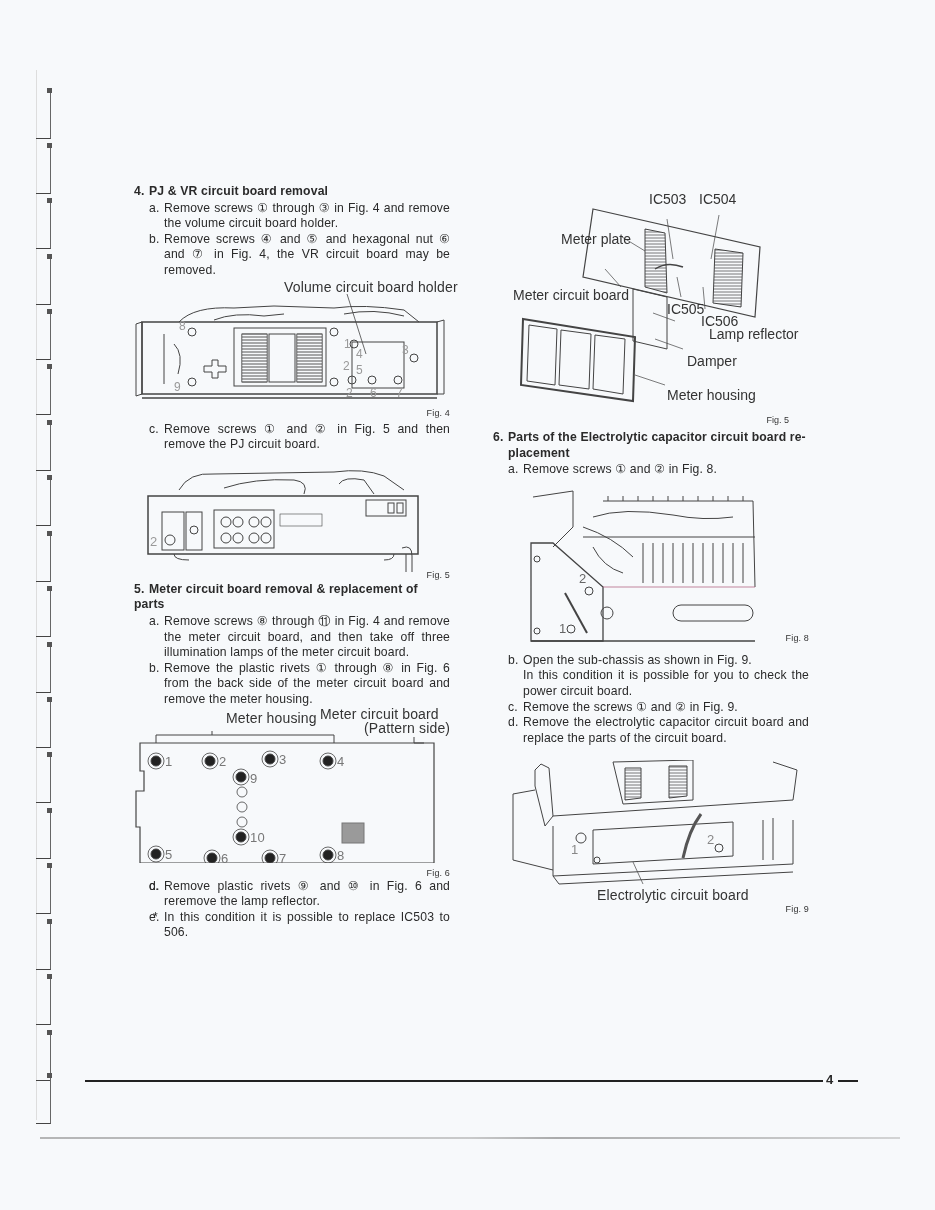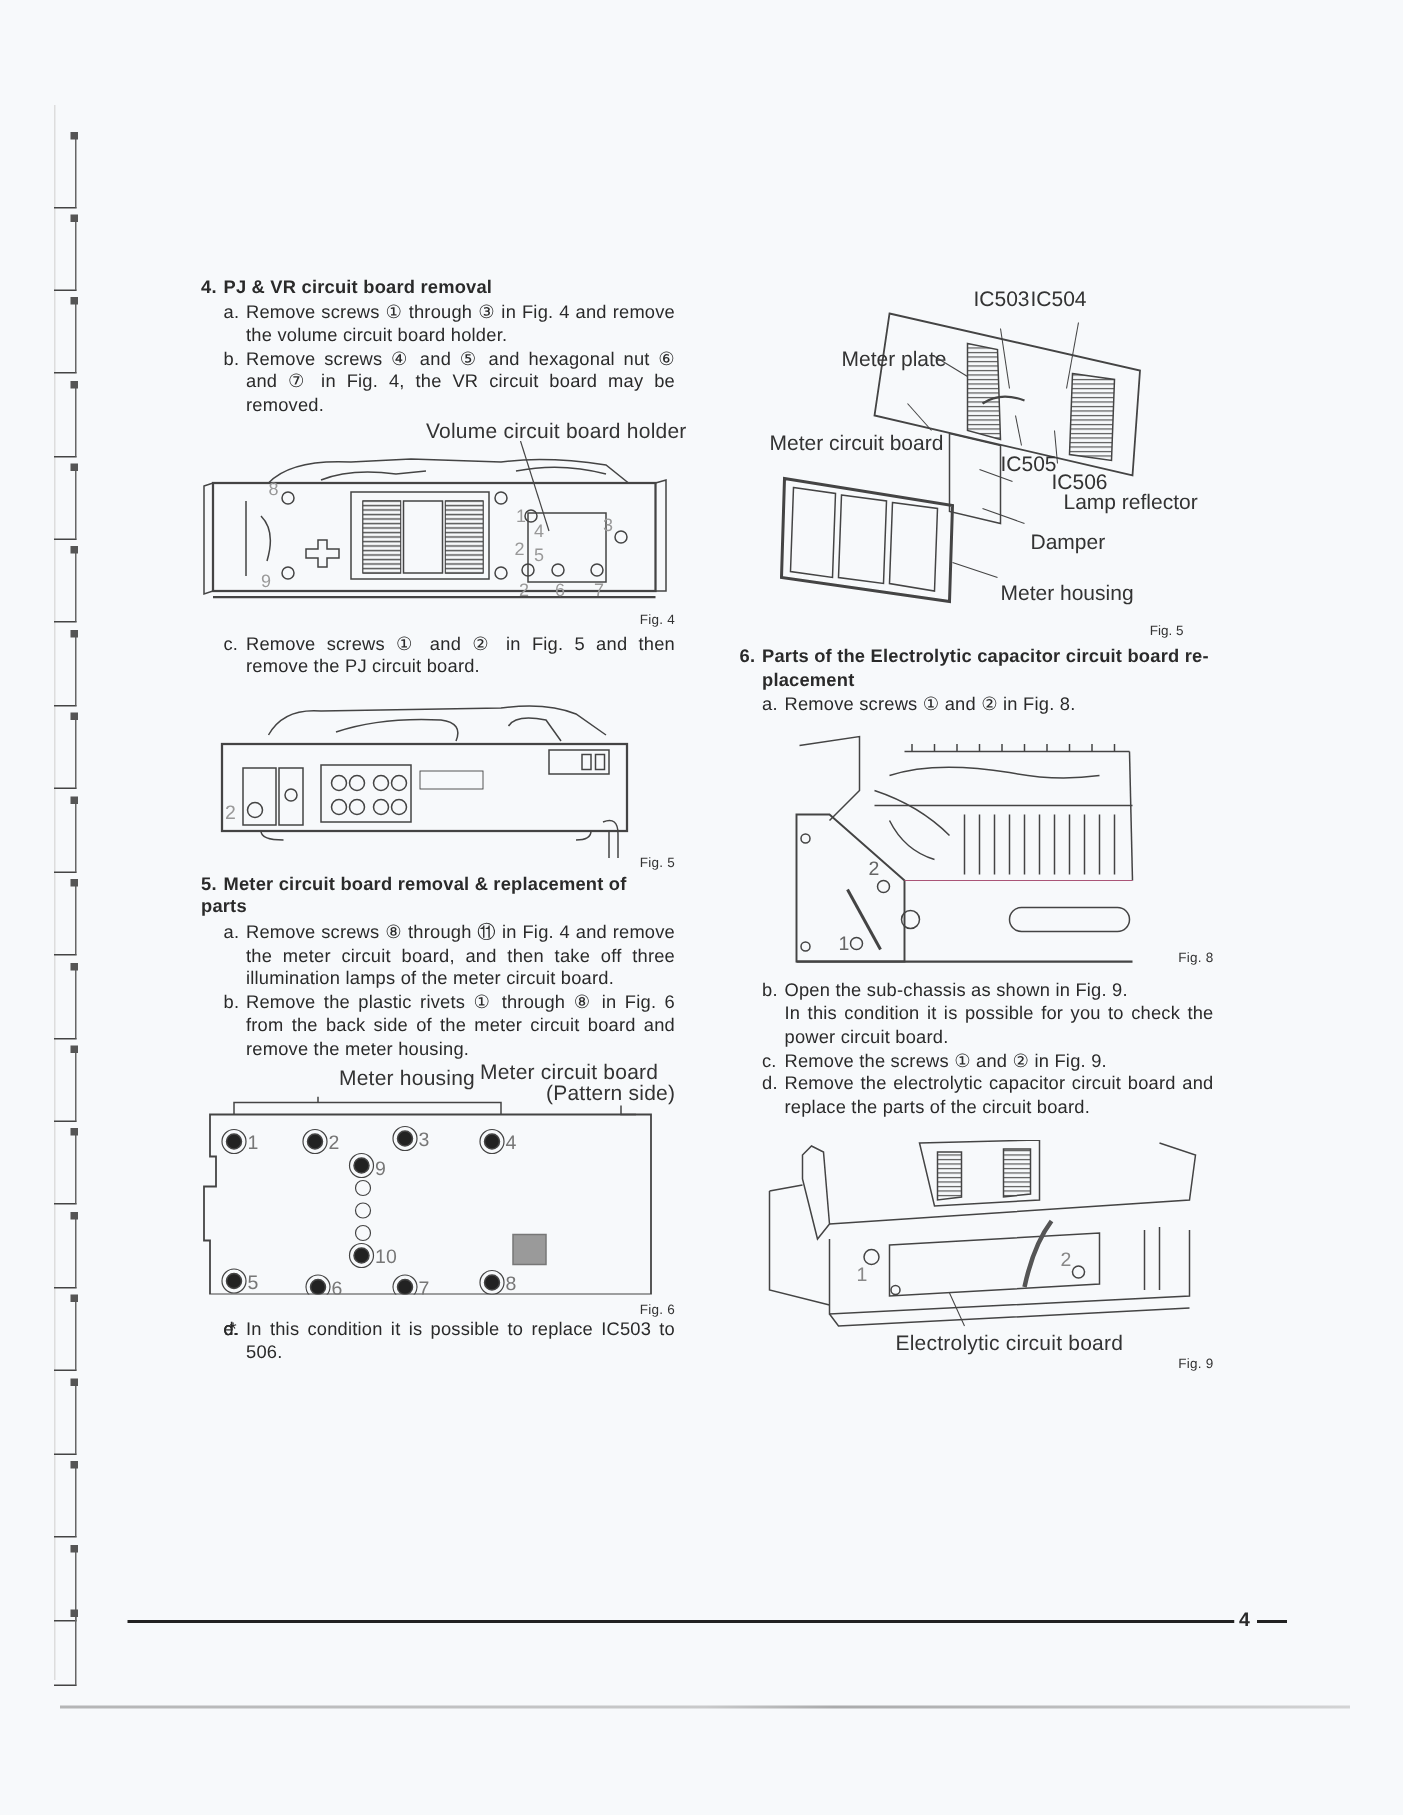--- a/index.html
+++ b/index.html
@@ -216,21 +216,21 @@
           <text x="31" y="128">5</text>
             <text x="87" y="132">6</text>
             <text x="145" y="132">7</text>
             <text x="203" y="129">8</text>
         </g>
       </svg>
       <span class="figlabel" style="top:155px">Fig. 6</span>
     </div>
 
     <p class="step"><span class="lbl">c.</span></p>
-    <p class="step"><span class="lbl">d.</span></p>
+    <p class="step"><span class="lbl">d.</span><span>Remove plastic rivets ⑨ and ⑩ in Fig. 6 and reremove the lamp reflector.</span></p>
     <p class="step note"><span class="lbl">*</span></p>
     <p class="step"><span class="lbl">e.</span><span>In this condition it is possible to replace IC503 to 506.</span></p>
   </div>
 
   <div class="figure" style="position:absolute;left:505px;top:186px;width:320px;height:238px">
     <svg width="320" height="228" viewBox="0 0 320 228">
       <g fill="none" stroke="#444" stroke-width="1">
         <path d="M88 20 L255 58 L250 128 L78 88 Z" stroke-width="1.2"></path>
         <path d="M140 40 L160 44 L162 104 L140 98 Z" fill="url(#hatch7)"></path>
         <path d="M210 60 L238 64 L236 118 L208 114 Z" fill="url(#hatch7)"></path>
@@ -253,21 +253,21 @@
         <path d="M160 196 L130 186" stroke-width="0.7"></path>
       </g>
       <defs>
         <pattern id="hatch7" width="3" height="3" patternUnits="userSpaceOnUse">
           <rect width="3" height="3" fill="#f7f9fb"></rect>
           <line x1="0" y1="1" x2="3" y2="1" stroke="#555" stroke-width="0.8"></line>
         </pattern>
       </defs>
     </svg>
     <span class="caption" style="left:144px;top:2px">IC503</span>
-    <span class="caption" style="left:182px;top:2px">IC504</span>
+    <span class="caption" style="left:194px;top:2px">IC504</span>
     <span class="caption" style="left:56px;top:42px">Meter plate</span>
     <span class="caption" style="left:8px;top:98px">Meter circuit board</span>
     <span class="caption" style="left:162px;top:112px">IC505</span>
     <span class="caption" style="left:196px;top:124px">IC506</span>
     <span class="caption" style="left:204px;top:137px">Lamp reflector</span>
     <span class="caption" style="left:182px;top:164px">Damper</span>
     <span class="caption" style="left:162px;top:198px">Meter housing</span>
     <span class="figlabel" style="top:226px;right:36px">Fig. 5</span>
   </div>
 

